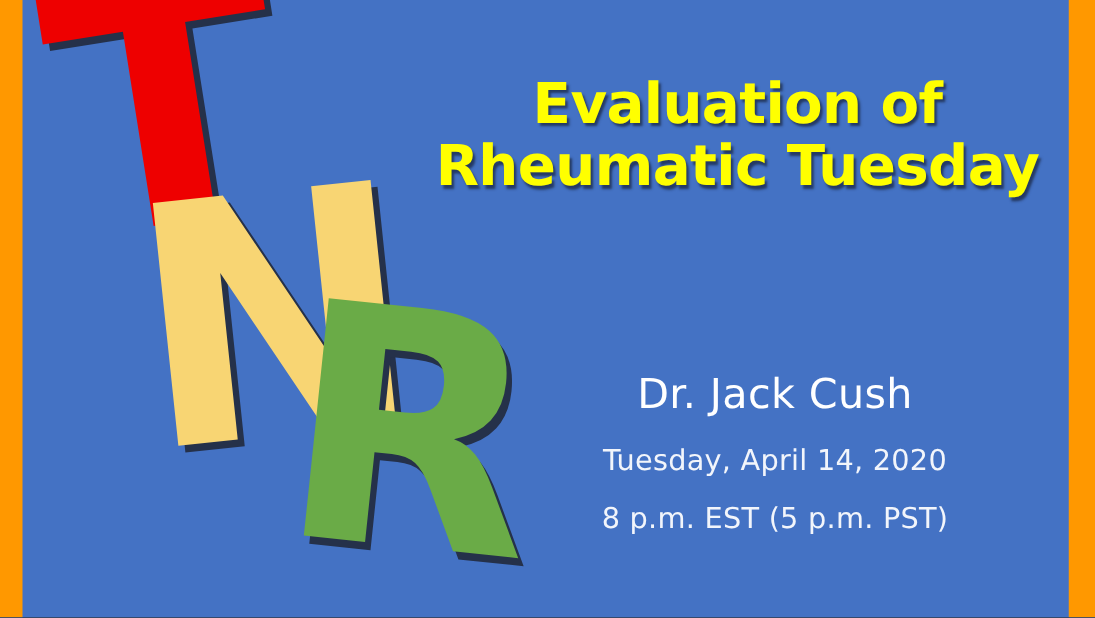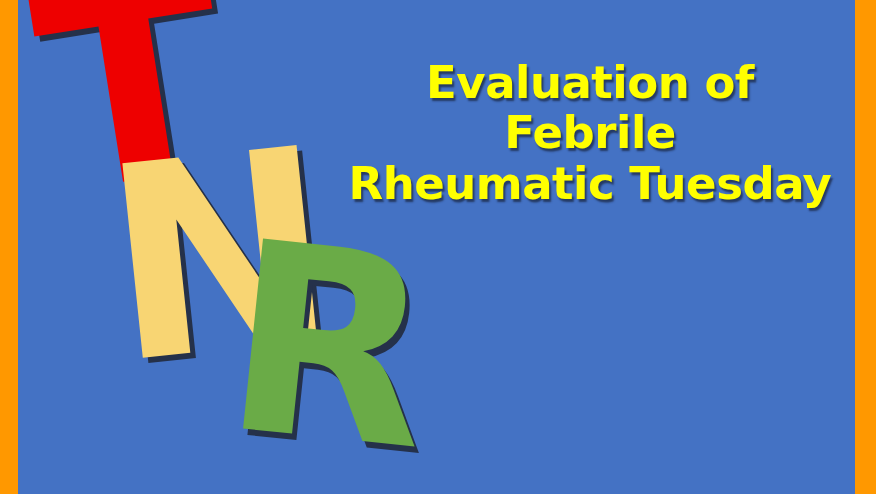--- a/index.html
+++ b/index.html
@@ -131,18 +131,22 @@
   <div class="border-bar border-right"></div>
 
   <div class="logo">
     <span class="logo-letter logo-t">T</span>
     <span class="logo-letter logo-n">N</span>
     <span class="logo-letter logo-r">R</span>
   </div>
 
   <div class="title-block">
     <div class="title-line">Evaluation of</div>
-    <div class="title-line">Febrile</div>
     <div class="title-line">Rheumatic Tuesday</div>
   </div>
 
+  <div class="meta-block">
+    <div class="meta-speaker">Dr. Jack Cush</div>
+    <div class="meta-date">Tuesday, April  14, 2020</div>
+    <div class="meta-time">8 p.m. EST (5 p.m. PST)</div>
+  </div>
 
 </div>
 
 </body></html>

